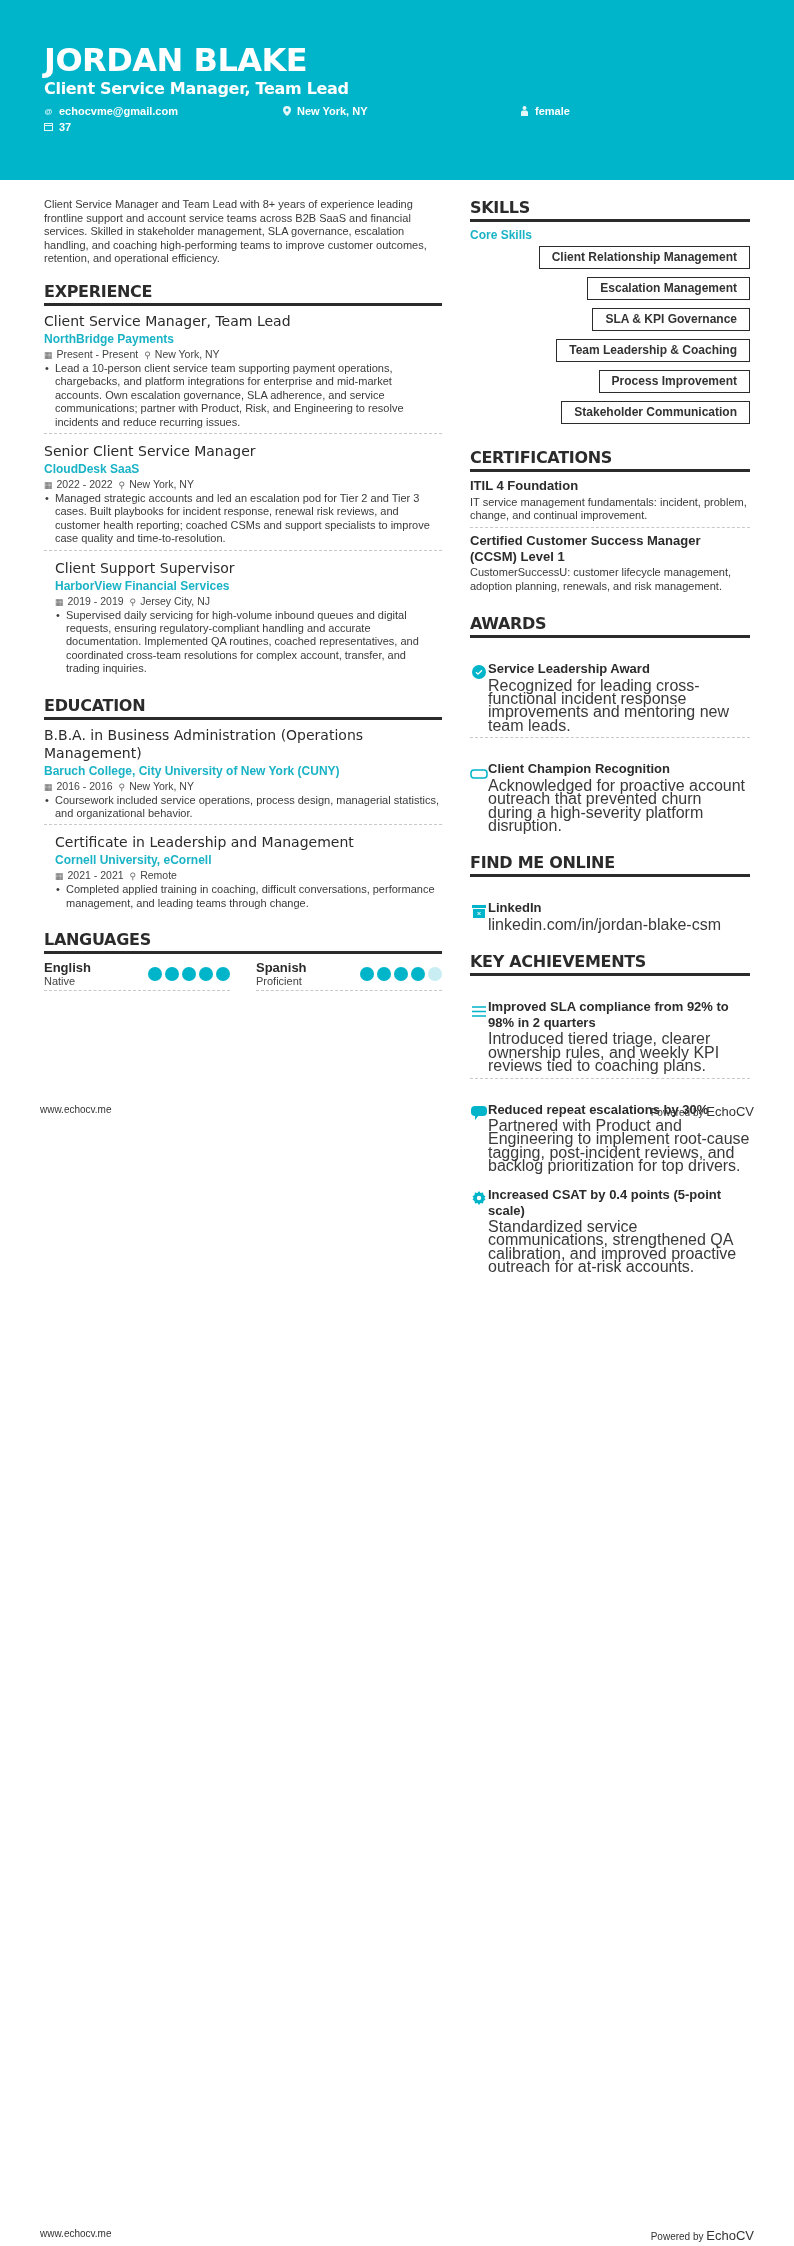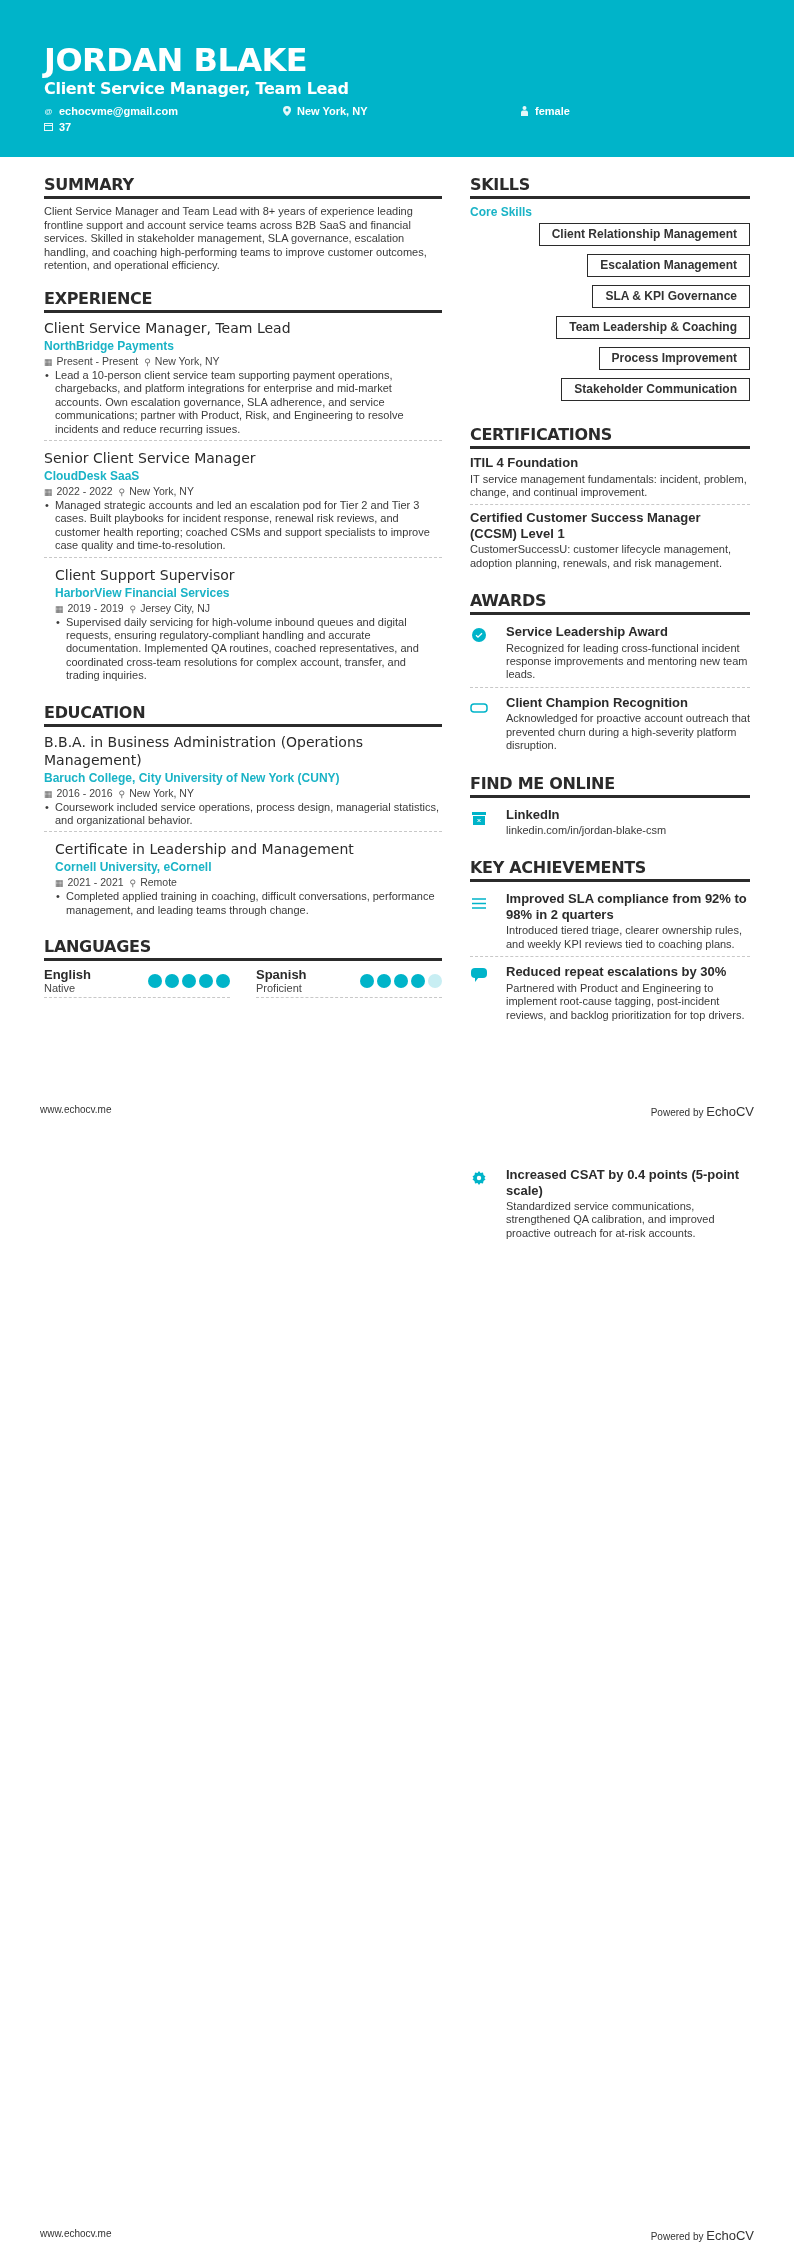--- a/index.html
+++ b/index.html
@@ -1,17 +1,17 @@
 <!DOCTYPE html>
 <html><head>
 <meta charset="utf-8">
 <style>
   * { box-sizing: border-box; margin: 0; padding: 0; }
   body { width: 794px; height: 2246px; background: #ffffff; font-family: "Liberation Sans", sans-serif; color: #2b2b2b; position: relative; }
-  .header { background: #00b4c9; height: 157px; padding: 42px 44px 0 44px; color: #fff; }
+  .header { background: #00b4c9; height: 180px; padding: 42px 44px 0 44px; color: #fff; }
   .header .name { font-family: "DejaVu Sans", sans-serif; font-weight: bold; font-size: 32px; line-height: 36px; letter-spacing: -0.5px; }
   .header .title { font-family: "DejaVu Sans", sans-serif; font-weight: bold; font-size: 16px; line-height: 20px; margin-top: 1px; letter-spacing: -0.3px; }
   .contacts { display: grid; grid-template-columns: 238px 238px 200px; row-gap: 4px; margin-top: 6px; font-size: 11px; font-weight: bold; }
   .contact { display: flex; align-items: center; gap: 6px; }
   .contact .ic { width: 9px; height: 9px; display: inline-flex; align-items: center; justify-content: center; font-size: 8px; opacity: .9; }
   .cols { display: flex; padding: 0 44px; margin-top: 18px; }
   .left { width: 398px; margin-right: 28px; }
   .right { width: 280px; }
   .sec-title { font-family: "DejaVu Sans", sans-serif; font-weight: bold; font-size: 16px; color: #2b2b2b; padding-bottom: 2px; border-bottom: 3px solid #2b2b2b; margin-bottom: 6px; letter-spacing: -0.3px; }
   .section { margin-bottom: 16px; }
@@ -32,25 +32,25 @@
   .dots { display: flex; gap: 3px; }
   .dot { width: 14px; height: 14px; border-radius: 50%; background: #00b4c9; }
   .dot.off { background: #c8eef3; }
   .skills-sub { font-weight: bold; font-size: 12px; color: #1ab3c6; margin-bottom: 4px; }
   .chip { display: inline-block; border: 1.5px solid #2b2b2b; padding: 3px 12px; font-size: 12px; font-weight: bold; color: #333; margin: 0 0 8px 2px; line-height: 15px; }
   .chips { display: flex; flex-direction: column; align-items: flex-end; }
   .cert { border-bottom: 1px dashed #c8c8c8; padding-bottom: 5px; margin-bottom: 5px; }
   .cert:last-child { border-bottom: none; }
   .cert .ct { font-weight: bold; font-size: 13px; line-height: 15.5px; color: #2b2b2b; }
   .cert .cd { font-size: 11px; line-height: 13.4px; color: #3a3a3a; margin-top: 2px; }
-  .iconrow { display: flex; gap: 18px; border-bottom: 1px dashed #c8c8c8; padding: 3px 0 5px 0; margin-bottom: 4px; }
+  .iconrow { display: flex; border-bottom: 1px dashed #c8c8c8; padding: 3px 0 5px 0; margin-bottom: 4px; margin-top: 20px; }
   .iconrow:last-child { border-bottom: none; }
   .iconrow .ibox { width: 18px; flex: none; display: flex; justify-content: center; padding-top: 4px; }
   .iconrow .it { font-weight: bold; font-size: 13px; line-height: 15.5px; color: #2b2b2b; }
-  .iconrow .id { font-size: 11px; line-height: 13.4px; color: #3a3a3a; margin-top: 2px; }
+  .iconrow .id { font-size: 16px; line-height: 13.4px; color: #3a3a3a; margin-top: 2px; }
   .footer { position: absolute; left: 40px; right: 40px; display: flex; justify-content: space-between; font-size: 10px; color: #333; }
   .footer .brand { font-size: 13px; }
   .overflow { position: absolute; left: 470px; top: 1164px; width: 280px; }
 </style>
 </head>
 <body>
 
 <div class="header">
   <div class="name">JORDAN BLAKE</div>
   <div class="title">Client Service Manager, Team Lead</div>
@@ -85,21 +85,20 @@
       </span>
       <span>37</span>
     </div>
   </div>
 </div>
 
 <div class="cols">
   <div class="left">
 
     <div class="section">
-      <div class="sec-title">SUMMARY</div>
       <p class="summary">Client Service Manager and Team Lead with 8+ years of experience leading frontline support and account service teams across B2B SaaS and financial services. Skilled in stakeholder management, SLA governance, escalation handling, and coaching high-performing teams to improve customer outcomes, retention, and operational efficiency.</p>
     </div>
 
     <div class="section">
       <div class="sec-title">EXPERIENCE</div>
 
       <div class="entry">
         <div class="role">Client Service Manager, Team Lead</div>
         <div class="company">NorthBridge Payments</div>
         <div class="meta">

